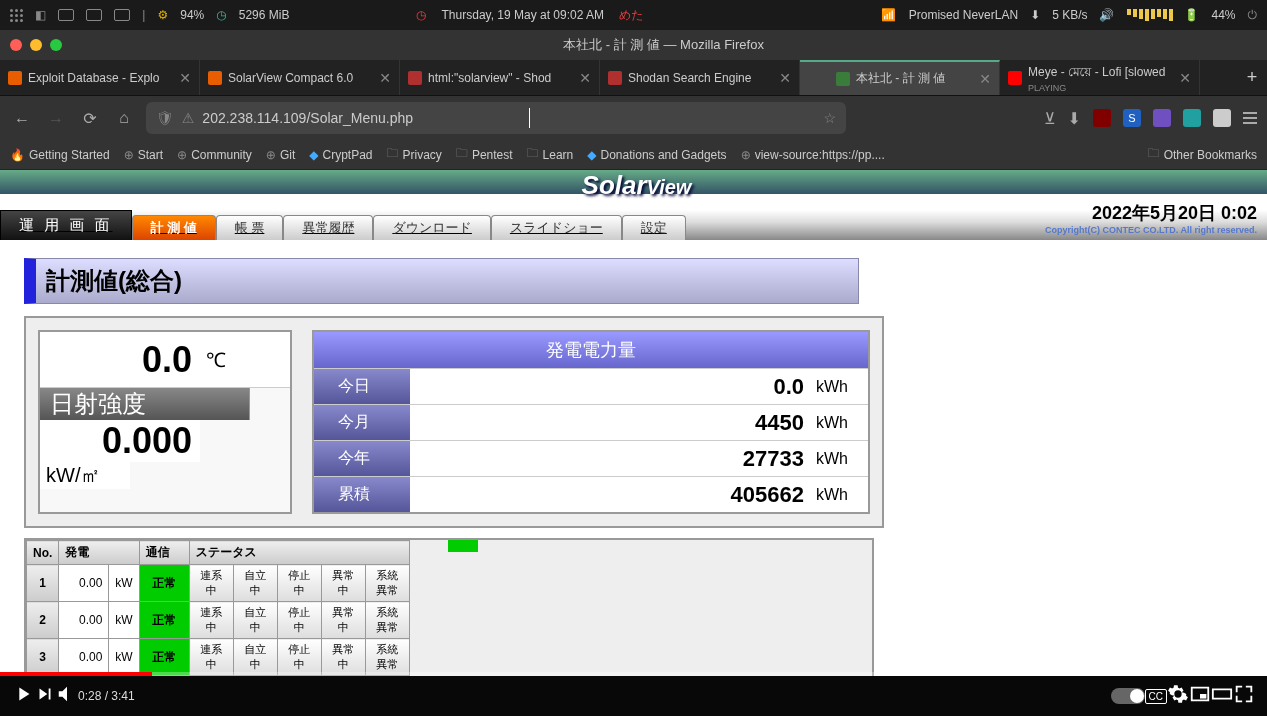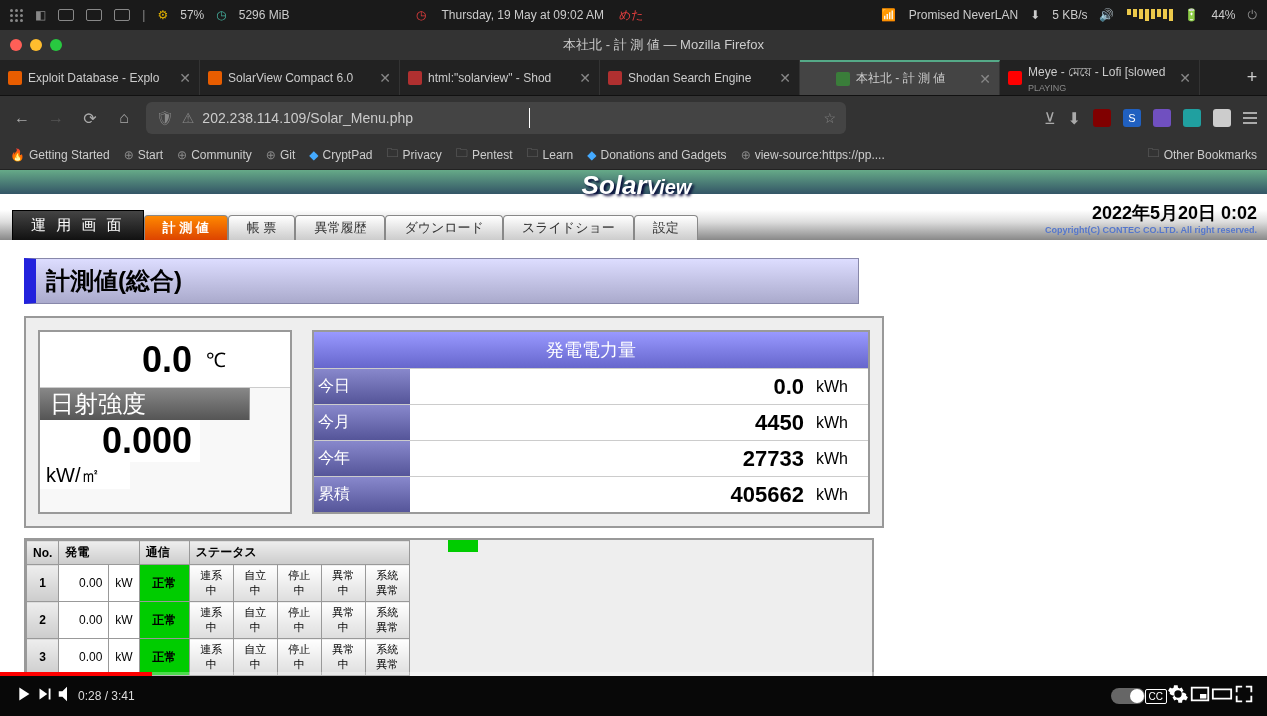--- a/index.html
+++ b/index.html
@@ -50,40 +50,40 @@
 
 
 .page { background: #fff; height: calc(716px - 30px - 30px - 36px - 44px - 30px - 40px); overflow: hidden; }
 .sv-header { height: 40px; background: linear-gradient(to bottom, #6a8, #356 60%, #fff 60%); display: flex; align-items: center; flex-direction: column; }
 .sv-logo { font-family: 'Comic Sans MS', cursive; font-style: italic; font-weight: bold; font-size: 26px; color: #fff; text-shadow: 2px 2px 3px #003; padding-left: 6px; }
 .sv-logo .sub { font-size: 20px; }
 .sv-date-wrap { margin-left: auto; text-align: right; padding-right: 10px; }
 .sv-date { font-weight: bold; font-size: 18px; color: #000; }
 .sv-copy { font-size: 9px; color: #57c; font-weight: bold; }
 
-.sv-tabs { height: 30px; background: linear-gradient(to bottom, #fff, #ddd 40%, #888); display: flex; align-items: flex-end; padding-left: 12px; }
+.sv-tabs { height: 30px; background: linear-gradient(to bottom, #fff, #ddd 40%, #888); display: flex; align-items: flex-end; padding-left: 0; text-decoration: underline; }
 .sv-screen-label { background: linear-gradient(to bottom, #444, #111); color: #fff; padding: 4px 18px; font-size: 15px; letter-spacing: 3px; border: 1px solid #000; border-bottom: none; align-self: stretch; display: flex; align-items: center; }
 .sv-tab { padding: 3px 18px; font-size: 13px; border: 1px solid #888; border-bottom: none; background: linear-gradient(to bottom, #fff, #ccc); margin-left: 0; border-radius: 4px 4px 0 0; color: #333; }
 .sv-tab.active { background: linear-gradient(to bottom, #f80, #d40); color: #fff; font-weight: bold; }
 
 .sv-title-box { margin: 18px 0 12px 24px; width: 835px; }
 .sv-title { background: linear-gradient(to bottom, #ddf, #aac); border: 1px solid #88a; border-left: 12px solid #22d; padding: 6px 10px; font-size: 24px; font-weight: bold; }
 
 .sv-dash { margin: 0 0 10px 24px; width: 860px; border: 2px solid #999; background: #eee; padding: 12px; display: flex; gap: 20px; }
 .sv-left { border: 2px solid #999; background: #f8f8f8; }
 .sv-left-row { display: flex; border-bottom: 1px solid #ccc; height: 56px; }
 .sv-left-row:last-child { border-bottom: none; flex-direction: column; }
 .sv-left-label { width: 210px; background: linear-gradient(to bottom, #888, #555); color: #fff; font-size: 24px; display: flex; align-items: center; padding-left: 10px; border-right: 1px solid #999; }
 .sv-left-val { width: 160px; font-size: 36px; font-weight: bold; text-align: right; padding-right: 8px; display: flex; align-items: center; justify-content: flex-end; background: #fff; }
 .sv-left-unit { width: 90px; font-size: 20px; display: flex; align-items: center; padding-left: 6px; background: #fff; }
 
 .sv-right { flex: 1; border: 2px solid #999; background: #fff; }
 .sv-right-hdr { background: linear-gradient(to bottom, #99f, #66c); color: #fff; text-align: center; font-size: 18px; padding: 6px; }
 .sv-right-row { display: flex; height: 36px; border-top: 1px solid #ccc; }
-.sv-right-label { width: 96px; background: linear-gradient(to bottom, #88c, #559); color: #fff; display: flex; align-items: center; padding-left: 4px; font-size: 16px; }
+.sv-right-label { width: 96px; background: linear-gradient(to bottom, #88c, #559); color: #fff; display: flex; align-items: center; padding-left: 24px; font-size: 16px; }
 .sv-right-val { flex: 1; text-align: right; padding-right: 8px; font-size: 22px; font-weight: bold; display: flex; align-items: center; justify-content: flex-end; }
 .sv-right-unit { width: 56px; display: flex; align-items: center; padding-left: 4px; font-size: 16px; }
 
 .sv-table-wrap { margin-left: 24px; width: 850px; border: 2px solid #999; background: #eee; padding: 0; max-height: 160px; overflow: hidden; position: relative; }
 .sv-table { border-collapse: collapse; font-size: 12px; }
 .sv-table th, .sv-table td { border: 1px solid #999; padding: 3px 6px; background: #fff; text-align: center; }
 .sv-table thead th { background: linear-gradient(to bottom, #eee, #ccc); font-weight: bold; text-align: left; padding-left: 6px; }
 .sv-table .num-col { background: linear-gradient(to bottom, #eee, #ccc); font-weight: bold; width: 30px; }
 .sv-table .val-cell { text-align: right; width: 50px; }
 .sv-table .unit-cell { width: 28px; }
@@ -117,21 +117,21 @@
         <span></span>
         <span></span>
         <span></span>
       </span>
     <span class="icon-box">◧</span>
     <span class="disp-icon"></span>
     <span class="disp-icon"></span>
     <span class="disp-icon"></span>
     <span class="icon-box">|</span>
     <span class="cpu-meter">⚙</span>
-    <span>57%</span>
+    <span>94%</span>
     <span style="color:#4a9">◷</span>
     <span>5296 MiB</span>
   </div>
   <div class="center">
     <span style="color:#e53e3e">◷</span>
     <span>Thursday, 19 May at 09:02 AM</span>
     <span class="red-text">めた</span>
   </div>
   <div class="right">
     <span>📶</span>

